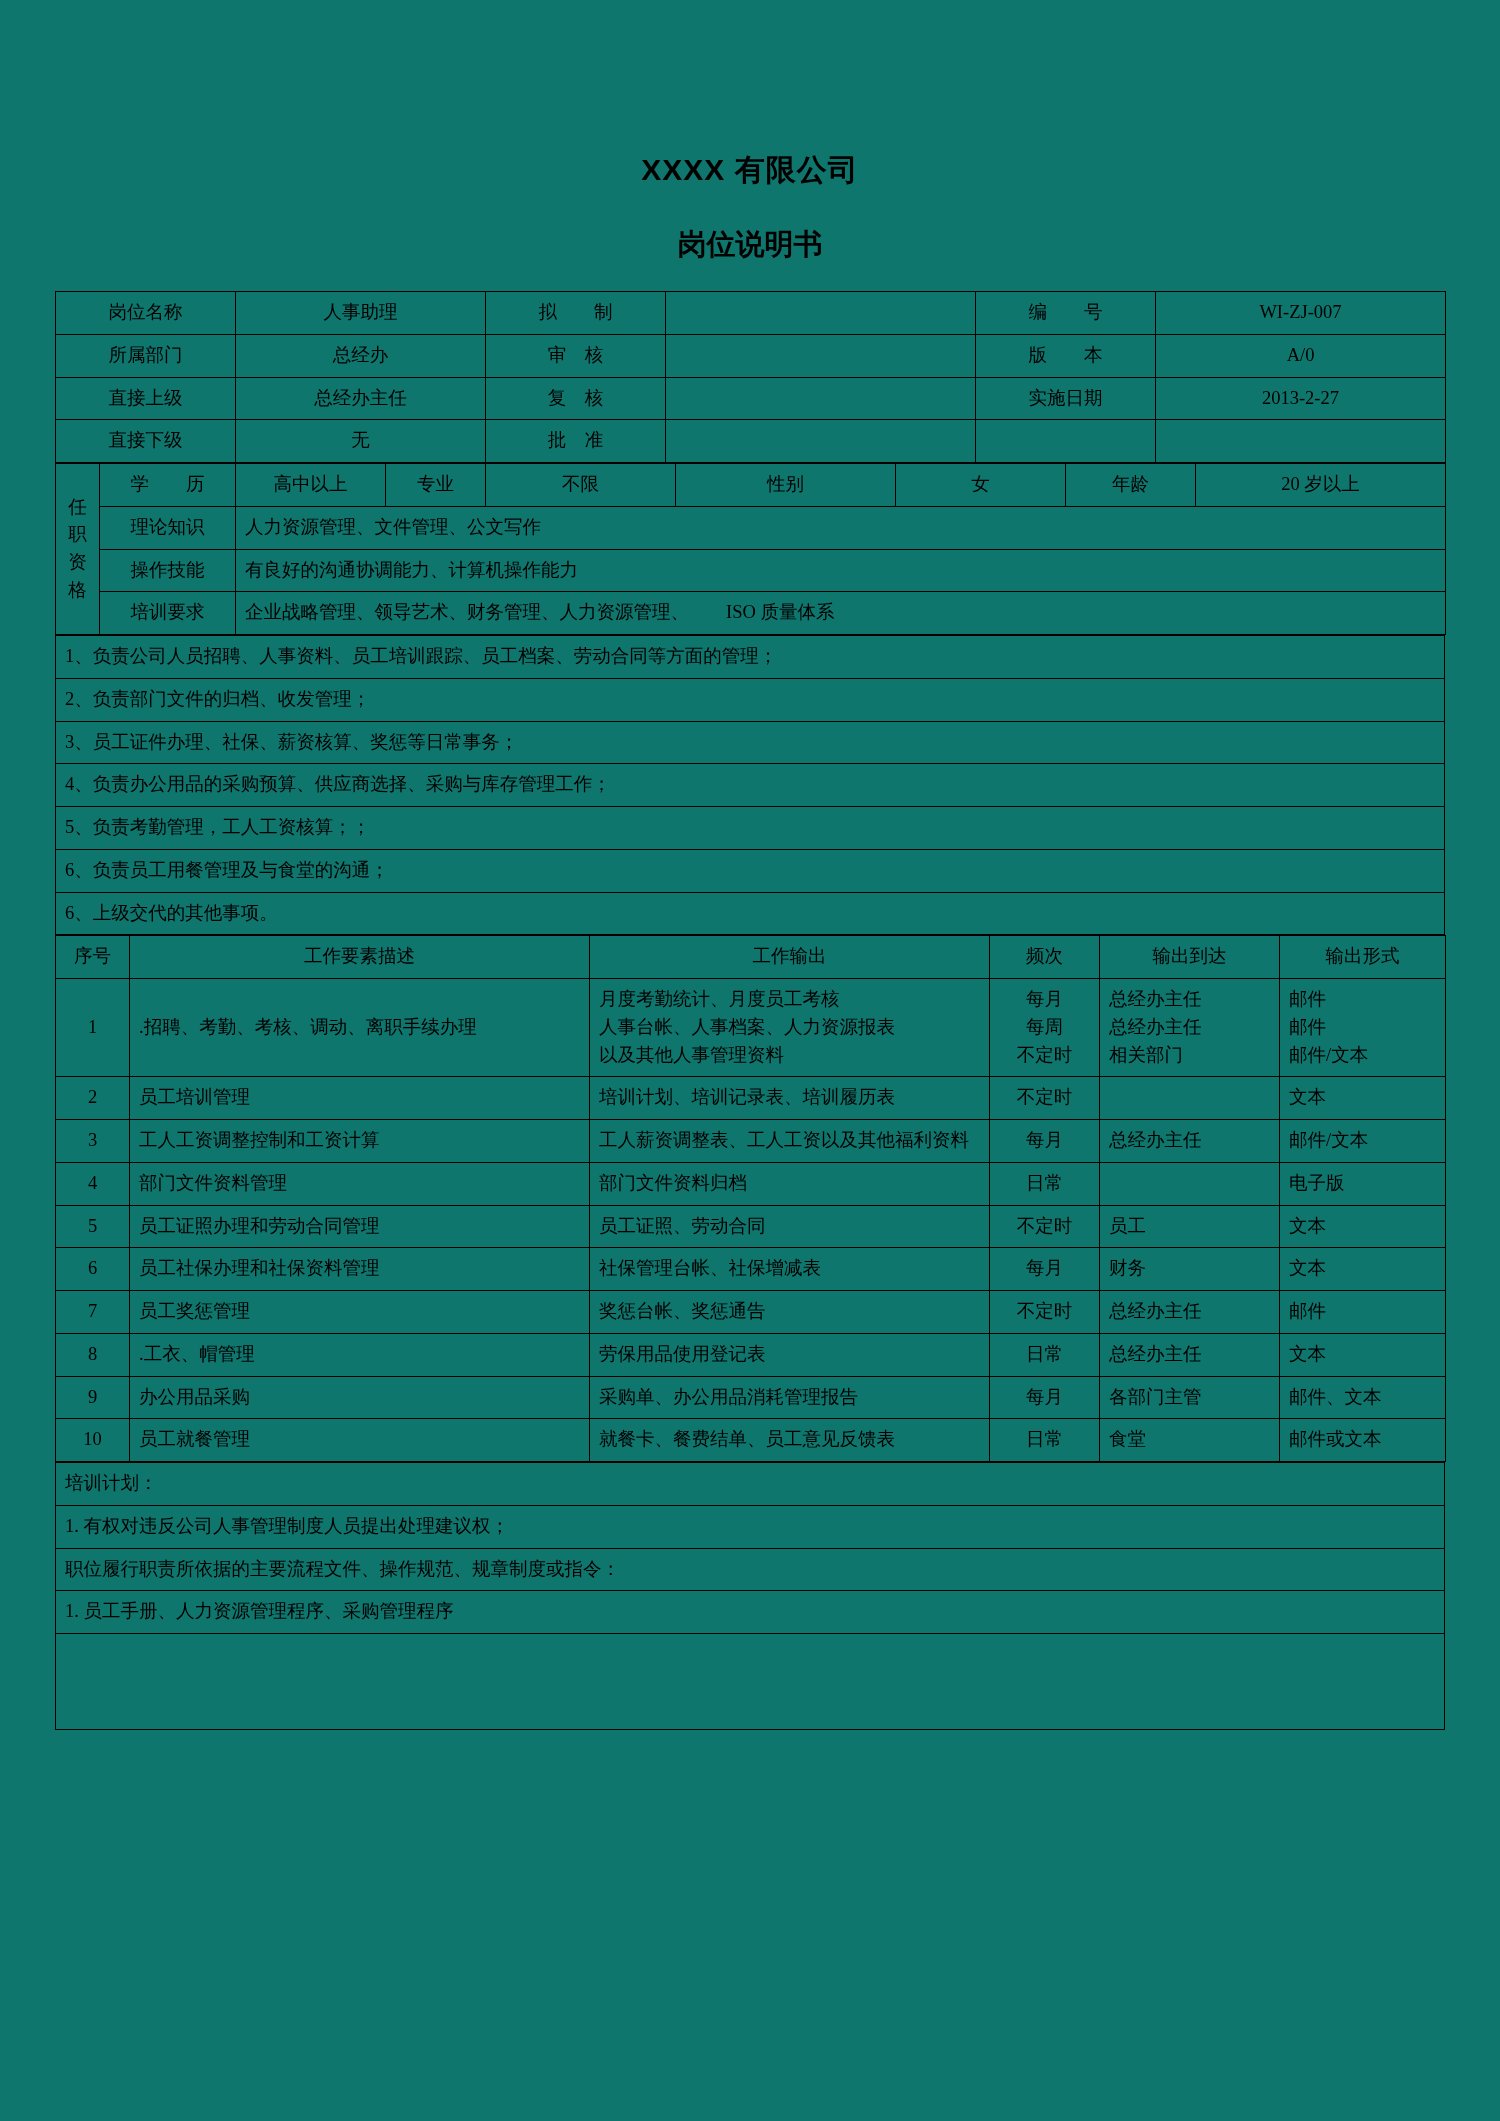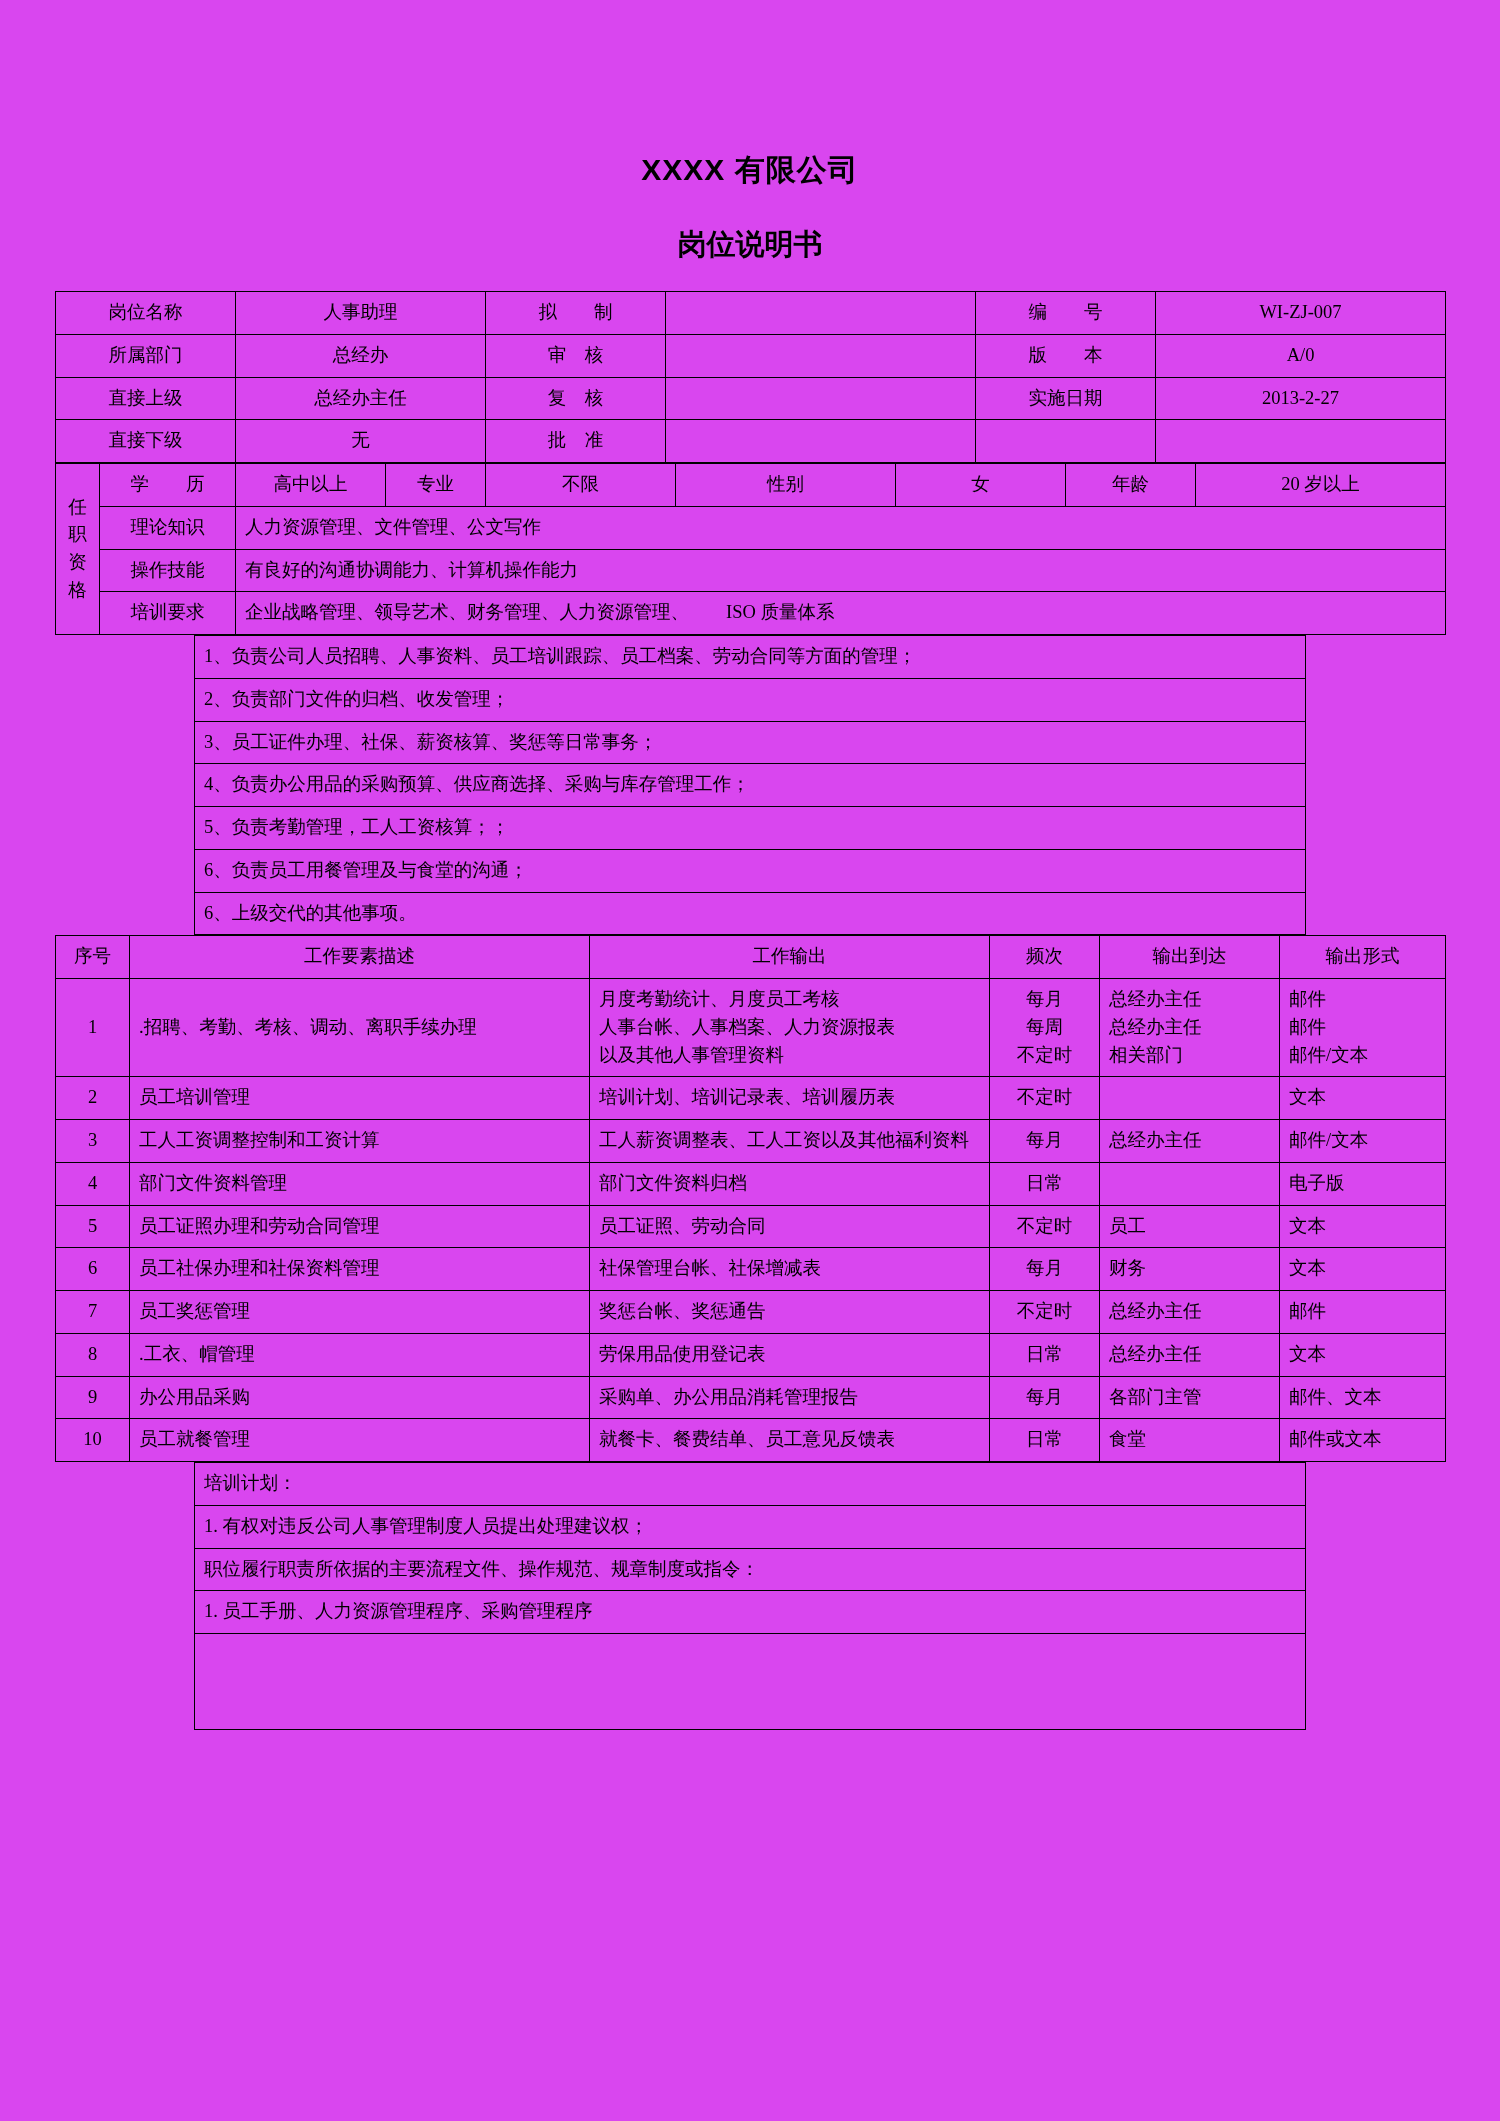--- a/index.html
+++ b/index.html
@@ -11,40 +11,40 @@
     width: 1500px;
     min-height: 2121px;
     font-family: "Liberation Serif", "DejaVu Serif", serif;
     color: #000;
   }
   .page {
     width: 1500px;
     min-height: 2121px;
     box-sizing: border-box;
     padding: 150px 55px 60px 55px;
-    background: #d946ef;
+    background: #0f766e;
   }
   .doc-title {
     text-align: center;
     font-size: 30px;
     font-weight: bold;
     letter-spacing: 1px;
     margin: 0 0 34px 0;
     font-family: "Liberation Sans", "DejaVu Sans", sans-serif;
   }
   .doc-subtitle {
     text-align: center;
     font-size: 29px;
     font-weight: bold;
     margin: 0 0 26px 0;
     font-family: "Liberation Sans", "DejaVu Sans", sans-serif;
   }
   table.frm {
     border-collapse: collapse;
-    width: 1112px;
+    width: 1390px;
     table-layout: fixed;
     margin: 0 auto;
   }
   table.frm td {
     border: 1px solid #000;
     font-size: 18.5px;
     padding: 7px 9px;
     vertical-align: middle;
     line-height: 1.5;
     font-family: "Liberation Serif", "DejaVu Serif", serif;

